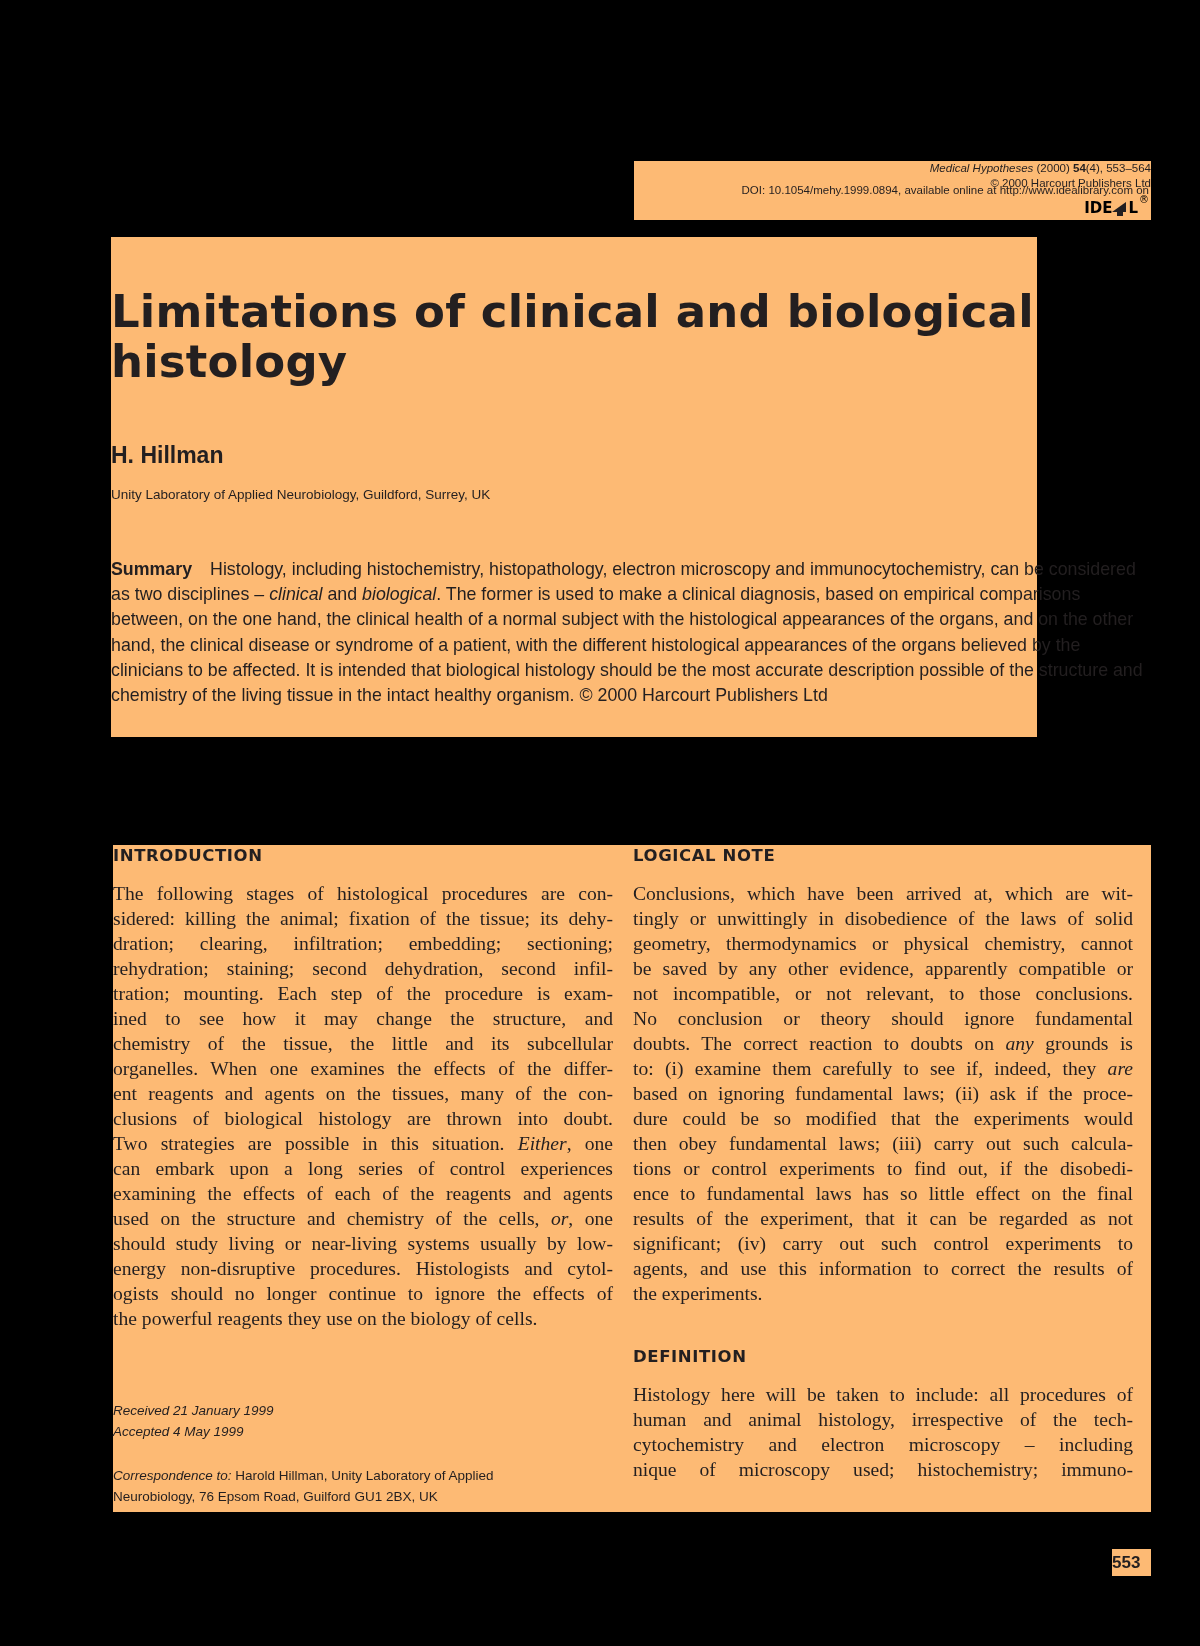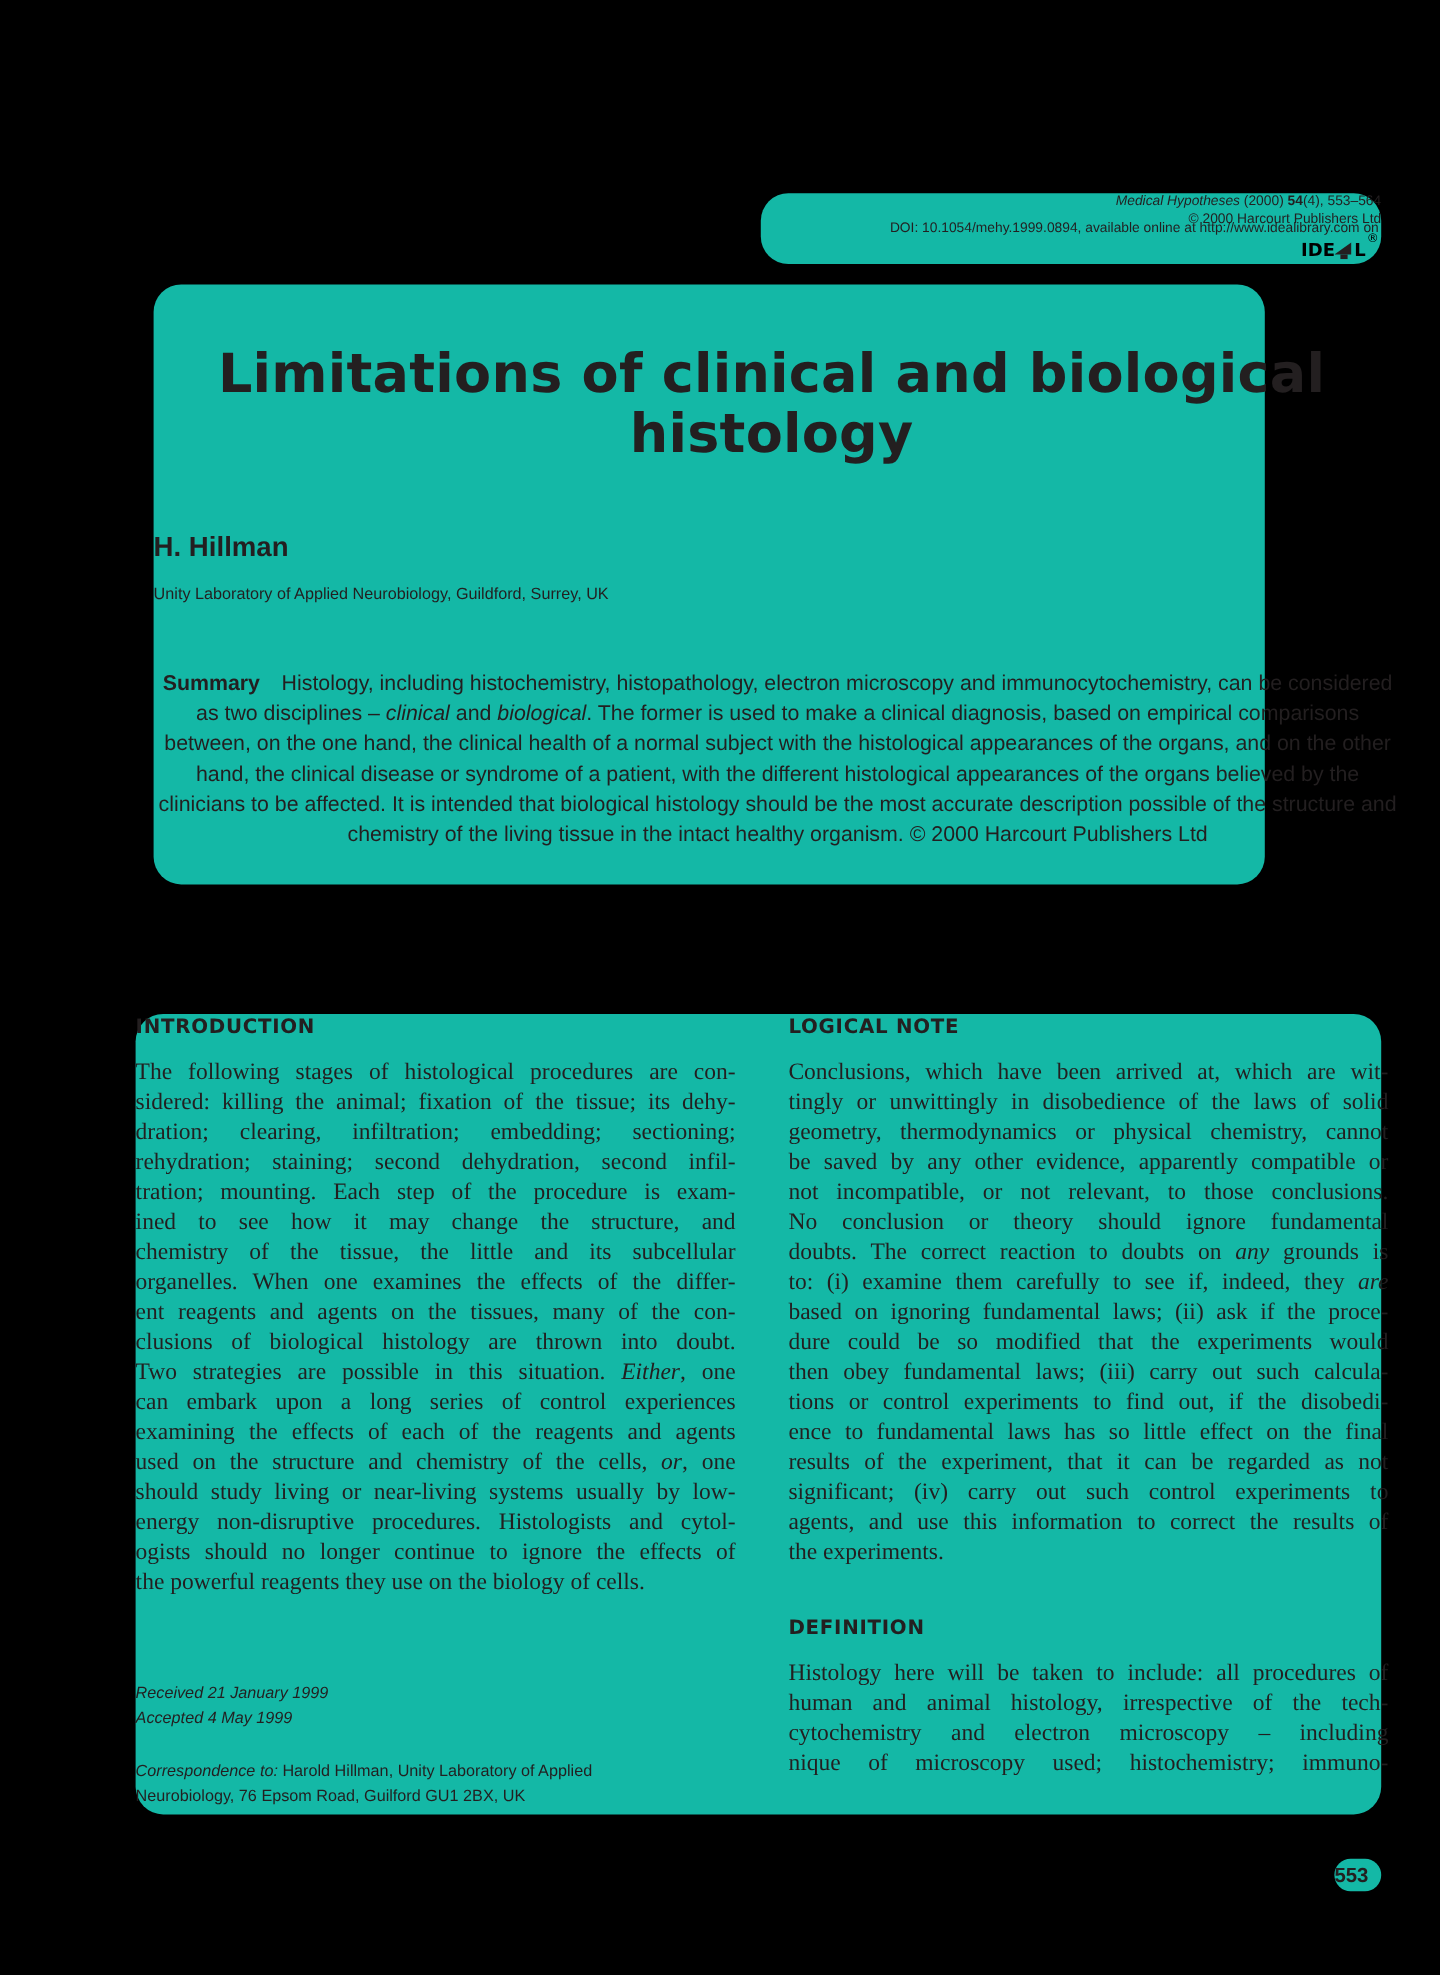--- a/index.html
+++ b/index.html
@@ -3,21 +3,21 @@
 <meta charset="utf-8">
 <style>
   html, body { margin: 0; padding: 0; }
   body {
     width: 1200px; height: 1646px;
     background: #000;
     position: relative;
     overflow: hidden;
     color: #231f20;
   }
-  .box { position: absolute; background: #14b8a6; border-radius: 23px; }
+  .box { position: absolute; background: #fdba74; }
 
   
   #journal-header {
     left: 634px; top: 161px; width: 517px; height: 59px;
     font-family: "Liberation Sans", sans-serif;
     font-size: 11.5px; line-height: 15px;
     text-align: right;
   }
   #journal-header .line { display: block; white-space: nowrap; }
   #journal-header .l1 { margin-top: 0px; }
@@ -30,23 +30,22 @@
     display: inline-flex; align-items: flex-end;
     margin-left: 4px; font-family: "DejaVu Sans", sans-serif;
     font-weight: bold; font-size: 15px; line-height: 15px; color: #000;
     position: relative;
   }
   .ideal-logo .reg { font-size: 10px; font-weight: normal; position: relative; top: -9px; margin-left: 1px; }
   .ideal-logo svg { display: inline-block; }
 
   
   #title-block {
-    left: 128px; top: 237px; width: 926px; height: 500px;
+    left: 111px; top: 237px; width: 926px; height: 500px;
     font-family: "Liberation Sans", sans-serif;
-    text-align: center;
   }
   #title {
     position: absolute; left: 0; top: 50px; width: 1030px;
     font-family: "DejaVu Sans", sans-serif;
     font-weight: bold;
     font-size: 45px; line-height: 50px;
     letter-spacing: 0.2px;
     color: #231f20;
     margin: 0;
   }
@@ -65,21 +64,21 @@
   }
   #summary .label { font-weight: bold; margin-right: 18px; }
 
   
   #body-block {
     left: 113px; top: 845px; width: 1038px; height: 667px;
     font-family: "Liberation Serif", serif;
   }
   .col { position: absolute; top: 0; width: 500px; }
   .col.left { left: 0; }
-  .col.right { left: 544px; }
+  .col.right { left: 520px; }
   .section-head {
     font-family: "DejaVu Sans", sans-serif; font-weight: bold;
     font-size: 16.5px; letter-spacing: 0.6px; margin: 0;
     height: 22px; line-height: 22px;
   }
   .para {
     font-size: 19.6px; line-height: 25px;
     text-align: justify; margin: 14px 0 0 0;
     hyphens: manual;
   }

